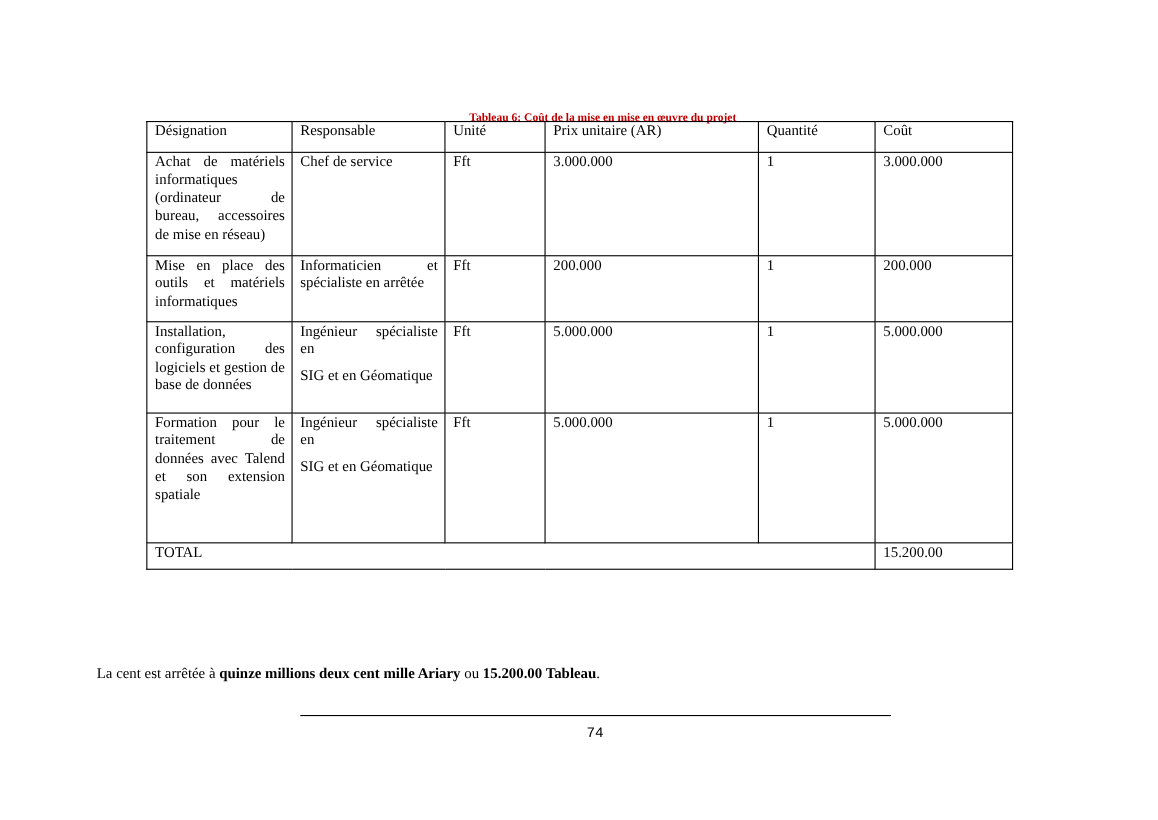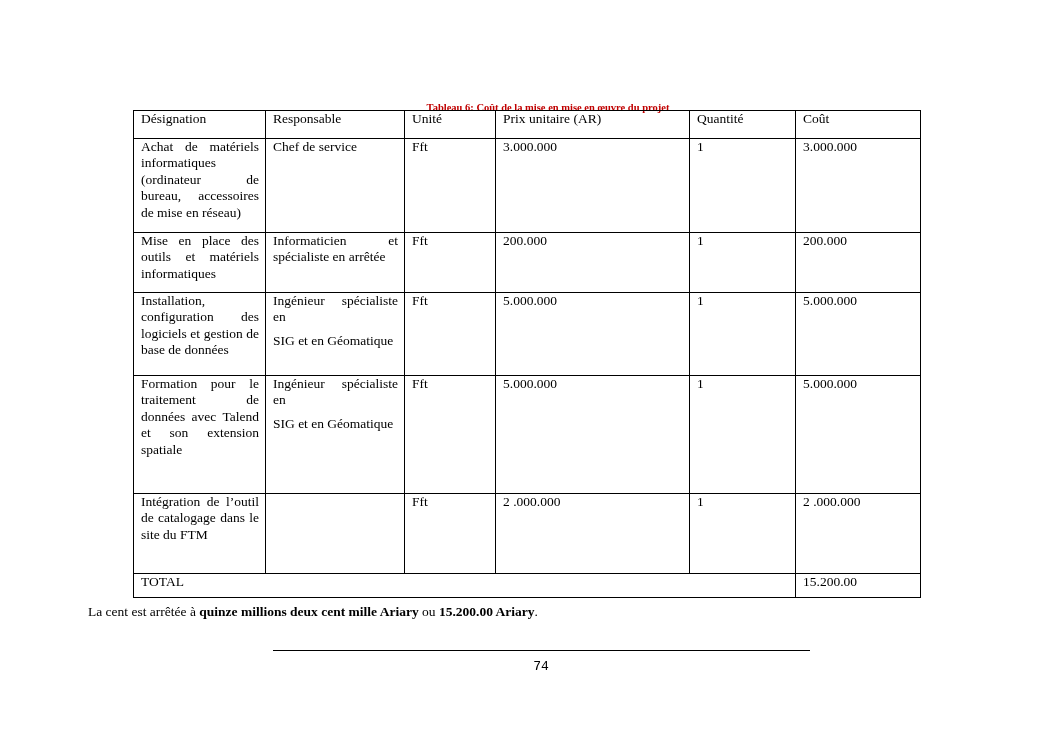--- a/index.html
+++ b/index.html
@@ -182,47 +182,29 @@
             <td>
               <div class="para">5.000.000</div>
             </td>
             <td>
               <div class="para">1</div>
             </td>
             <td>
               <div class="para">5.000.000</div>
             </td>
           </tr>
-          <tr class="r4">
-            <td class="cell-justify">
-              <div class="para">Intégration de l’outil de catalogage dans le site du FTM</div>
-            </td>
-            <td class="cell-justify"></td>
-            <td>
-              <div class="para">Fft</div>
-            </td>
-            <td>
-              <div class="para">2 .000.000</div>
-            </td>
-            <td>
-              <div class="para">1</div>
-            </td>
-            <td>
-              <div class="para">2 .000.000</div>
-            </td>
-          </tr>
         </tbody>
       <tfoot>
         <tr>
           <td colspan="5">TOTAL</td>
           <td>15.200.00</td>
         </tr>
       </tfoot>
     </table>
   </div>
 
-  <div class="note" id="note"><span>La cent est arrêtée à </span><b>quinze millions deux cent mille Ariary</b><span> ou </span><b>15.200.00 Ariary</b><span>.</span></div>
+  <div class="note" id="note"><span>La cent est arrêtée à </span><b>quinze millions deux cent mille Ariary</b><span> ou </span><b>15.200.00 Tableau</b><span>.</span></div>
 
   <div class="footnote-rule"></div>
 
   <div class="page-number">74</div>
 
 </div>
 
 </body></html>

